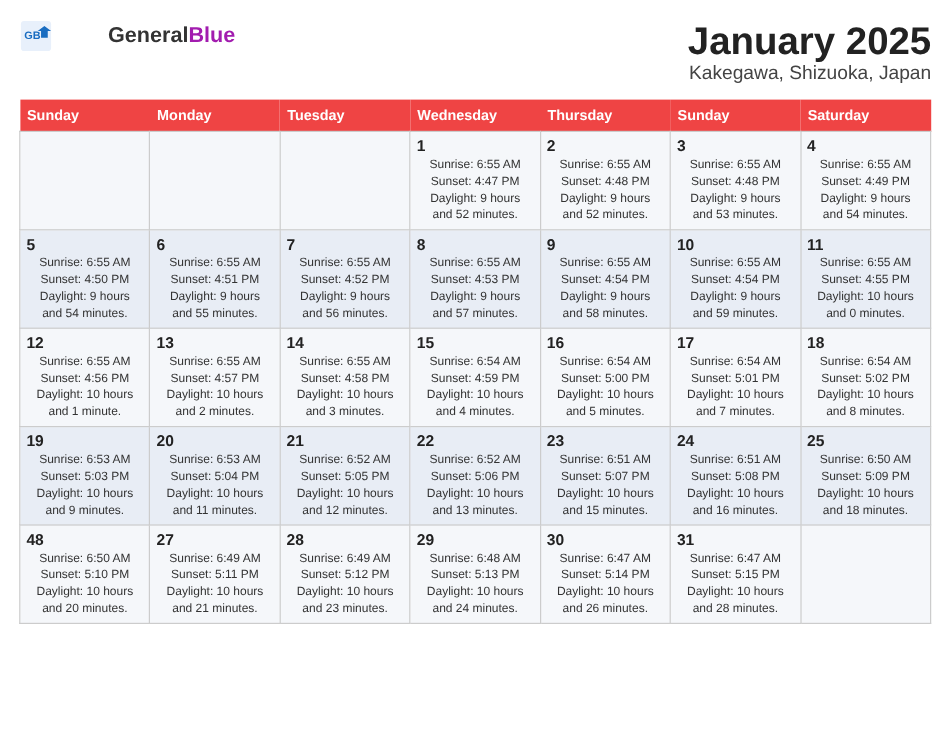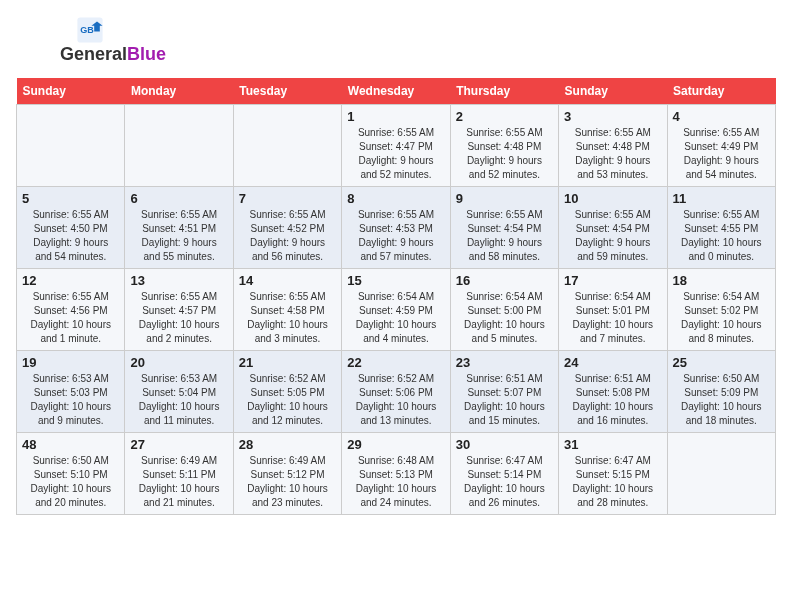--- a/index.html
+++ b/index.html
@@ -12,21 +12,20 @@
     }
     .header {
       display: flex;
       justify-content: space-between;
       align-items: flex-start;
       margin-bottom: 12px;
     }
     .logo {
       display: flex;
       align-items: center;
-      flex-direction: column;
     }
     .logo-text {
       font-size: 18px;
       font-weight: bold;
       line-height: 1.2;
     }
     .logo-general { color: #333; margin-left: 44px; }
     .logo-blue { color: #a21caf; }
     .logo-icon {
       width: 28px;
@@ -96,20 +95,24 @@
   <div class="logo">
     <svg class="logo-icon" viewBox="0 0 40 40">
       <rect x="2" y="2" width="36" height="36" rx="4" fill="#e8f0fb"></rect>
       <text x="6" y="24" font-size="13" font-weight="bold" fill="#1a6dc1" font-family="Arial">GB</text>
       <polygon points="30,8 38,14 34,14 34,22 26,22 26,14 22,14" fill="#1a6dc1"></polygon>
     </svg>
     <div class="logo-text">
       <div><span class="logo-general">General</span><span class="logo-blue">Blue</span></div>
     </div>
   </div>
+  <div class="title-block">
+    <h1>January 2025</h1>
+    <h2>Kakegawa, Shizuoka, Japan</h2>
+  </div>
 </div>
 
 <table>
   <thead>
     <tr>
     <th>Sunday</th>
         <th>Monday</th>
         <th>Tuesday</th>
         <th>Wednesday</th>
         <th>Thursday</th>

